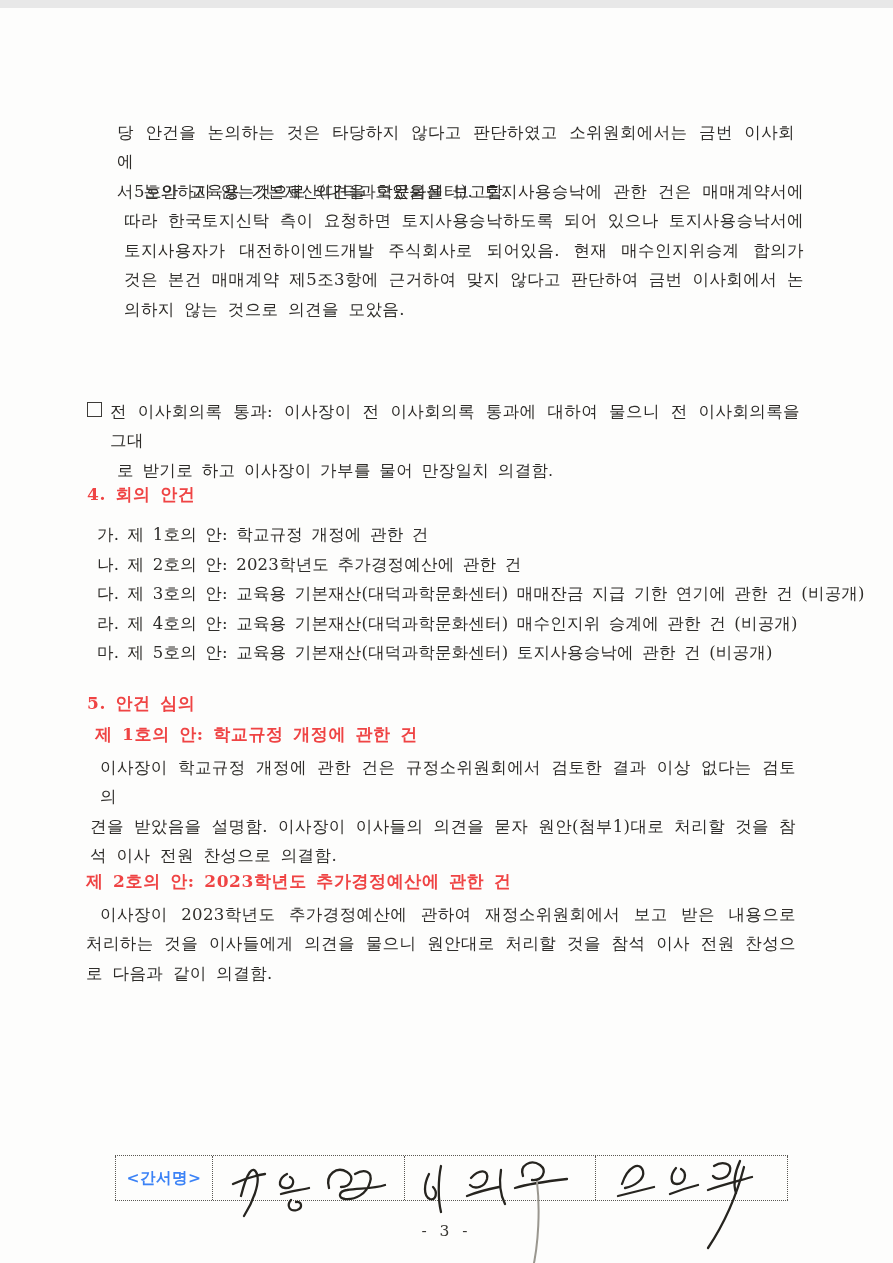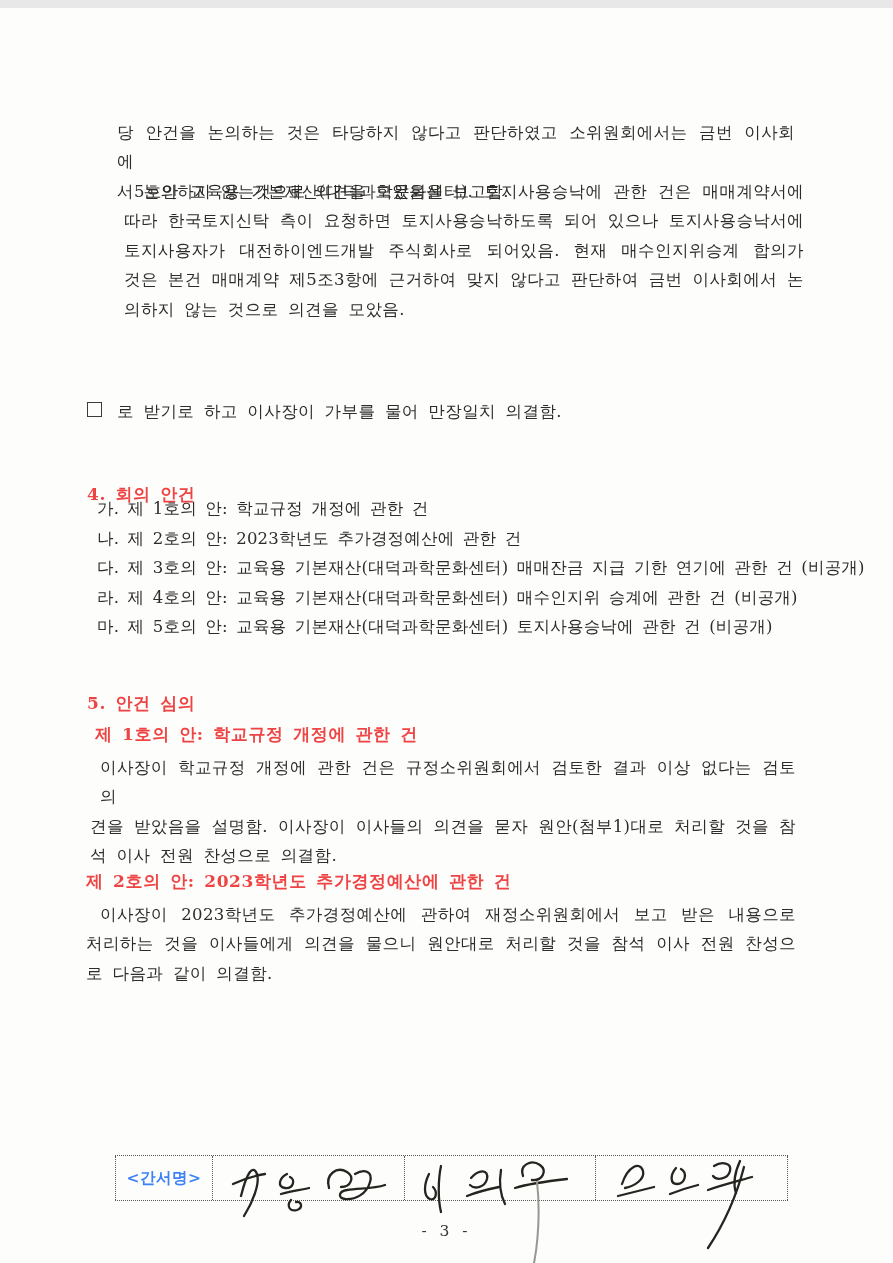--- a/index.html
+++ b/index.html
@@ -15,21 +15,21 @@
   .blk{position:absolute;}
   .ln{
     font-size:16.5px;
     line-height:29.4px;
     letter-spacing:0.4px;
     word-spacing:4px;
   }
   .fill{text-align:justify;text-align-last:justify;}
   .ind10{padding-left:10px;}
   .ind14{padding-left:14px;}
-  .ind7{padding-left:7px;}
+  .ind7{padding-left:7px;font-family:Liberation Serif, serif;}
   .heading{
     font-size:17px;
     font-weight:bold;
     letter-spacing:0.6px;
     word-spacing:3px;
     color:#ef4444;
     white-space:nowrap;
   }
   .item{
     font-size:16.5px;
@@ -100,25 +100,26 @@
   <div class="blk" style="left:124px;top:169px;width:680px">
     <div class="ln fill ind10">5호안 교육용 기본재산(대덕과학문화센터). 토지사용승낙에 관한 건은 매매계약서에</div>
     <div class="ln fill">따라 한국토지신탁 측이 요청하면 토지사용승낙하도록 되어 있으나 토지사용승낙서에</div>
     <div class="ln fill">토지사용자가 대전하이엔드개발 주식회사로 되어있음. 현재 매수인지위승계 합의가</div>
     <div class="ln fill">것은 본건 매매계약 제5조3항에 근거하여 맞지 않다고 판단하여 금번 이사회에서 논</div>
     <div class="ln">의하지 않는 것으로 의견을 모았음.</div>
   </div>
 
   <span class="checkbox"></span>
   <div class="blk" style="left:110px;top:389px;width:690px">
+    <div class="ln fill">전 이사회의록 통과: 이사장이 전 이사회의록 통과에 대하여 물으니 전 이사회의록을 그대</div>
     <div class="ln ind7">로 받기로 하고 이사장이 가부를 물어 만장일치 의결함.</div>
   </div>
 
   <div class="blk heading" style="left:87px;top:475px">4. 회의 안건</div>
-  <div class="blk" style="left:97px;top:486px;width:740px">
+  <div class="blk" style="left:97px;top:512px;width:740px">
     <div class="item">가. 제 1호의 안: 학교규정 개정에 관한 건</div>
     <div class="item">나. 제 2호의 안: 2023학년도 추가경정예산에 관한 건</div>
     <div class="item">다. 제 3호의 안: 교육용 기본재산(대덕과학문화센터) 매매잔금 지급 기한 연기에 관한 건 (비공개)</div>
     <div class="item">라. 제 4호의 안: 교육용 기본재산(대덕과학문화센터) 매수인지위 승계에 관한 건 (비공개)</div>
     <div class="item">마. 제 5호의 안: 교육용 기본재산(대덕과학문화센터) 토지사용승낙에 관한 건 (비공개)</div>
   </div>
 
   <div class="blk heading" style="left:87px;top:684px">5. 안건 심의</div>
 
   <div class="blk heading" style="left:95px;top:715px">제 1호의 안: 학교규정 개정에 관한 건</div>

